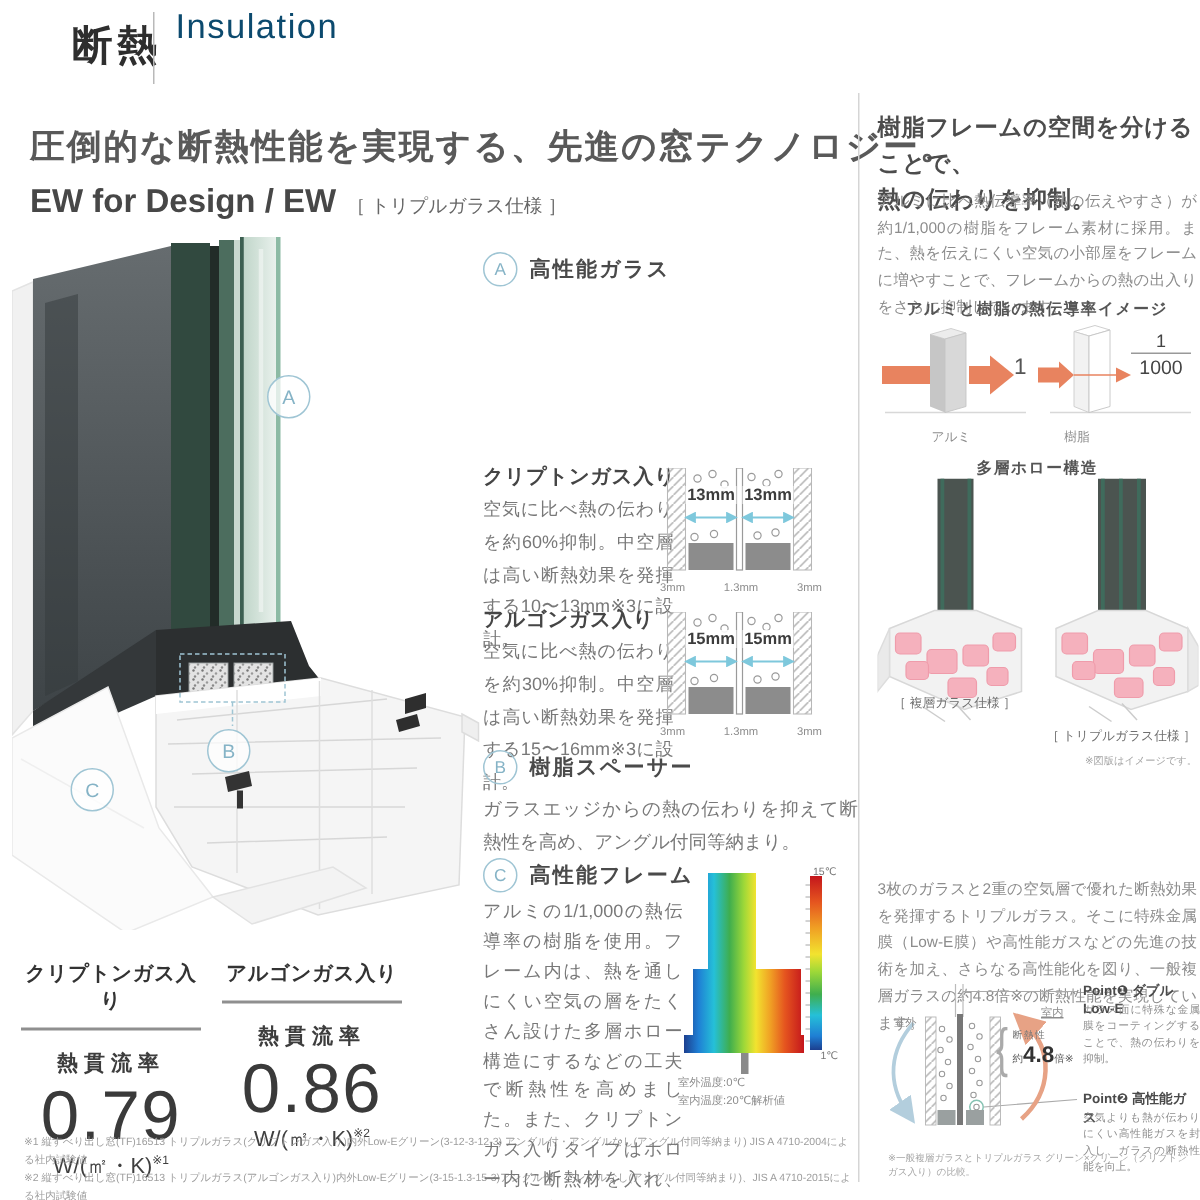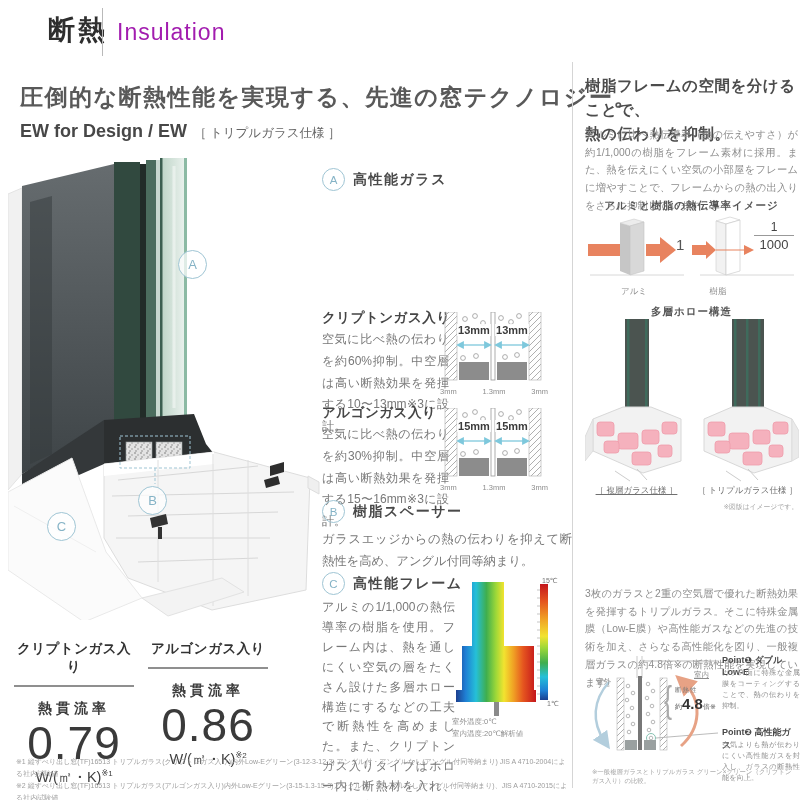--- a/index.html
+++ b/index.html
@@ -3,24 +3,24 @@
 <meta charset="utf-8">
 <style>
   html,body{margin:0;padding:0;background:#fff;}
   .page{position:relative;width:800px;height:800px;background:#fff;overflow:hidden;
         font-family:"Liberation Sans","DejaVu Sans",sans-serif;color:#555;}
   .abs{position:absolute;}
 
   
   #hd-jp{left:48px;top:12px;font-size:27px;font-weight:bold;color:#2e2e2e;letter-spacing:3px;}
   #hd-div{left:102px;top:8px;width:1px;height:48px;background:#b9b9b9;}
-  #hd-en{left:117px;top:19px;font-size:23px;color:#a21caf;letter-spacing:1px;}
+  #hd-en{left:117px;top:4px;font-size:23px;color:#0c4a6e;letter-spacing:1px;}
   #headline{left:20px;top:82px;font-size:23px;font-weight:bold;color:#595959;letter-spacing:1.5px;}
   #prodrow{left:20px;top:121px;}
-  #prod{font-size:18px;font-weight:bold;color:#474747;}
+  #prod{font-size:22px;font-weight:bold;color:#474747;}
   #spec{font-size:12.5px;color:#666;margin-left:7px;}
 
   
   #hero{left:8px;top:158px;width:312px;height:462px;}
   .abc{width:27px;height:27px;border:1px solid #9fc5d4;border-radius:50%;
        background:rgba(255,255,255,.72);color:#85b3c6;font-size:13px;
        display:flex;align-items:center;justify-content:center;}
   #abc-a{left:178px;top:250px;} #abc-b{left:138px;top:486px;} #abc-c{left:47px;top:512px;}
 
   
@@ -75,21 +75,21 @@
   #cond-frac{left:750px;top:220px;width:48px;text-align:center;color:#444;}
   #cond-frac .fn{font-size:12px;display:block;}
   #cond-frac .fl{height:1px;background:#999;margin:1px 4px;}
   #cond-frac .fd{font-size:13px;display:block;}
   .cond-lbl{width:60px;text-align:center;font-size:8.5px;color:#8c8c8c;}
   #cond-lbl1{left:604px;top:286px;} #cond-lbl2{left:688px;top:286px;}
   #hollow-t{left:585px;top:305px;}
   #hol1{left:585px;top:319px;width:103px;height:163px;}
   #hol2{left:696px;top:319px;width:103px;height:163px;}
   .hol-lbl{width:103px;text-align:center;font-size:8.5px;color:#6f6f6f;}
-  #hol1-l{left:585px;top:485px;text-decoration:underline;} #hol2-l{left:696px;top:485px;}
+  #hol1-l{left:585px;top:463px;} #hol2-l{left:696px;top:485px;}
   #hol-note{left:662px;top:502px;width:136px;text-align:right;font-size:6.8px;color:#a5a5a5;}
   #s2-t{left:585px;top:533px;font-size:16px;font-weight:bold;color:#4c4c4c;line-height:1.5;letter-spacing:.5px;}
   #s2-b{left:585px;top:585px;width:213px;font-size:10.3px;line-height:1.72;color:#8c8c8c;text-align:justify;}
   #g48{left:585px;top:648px;width:215px;height:127px;}
   #lbl-out{left:596px;top:677px;font-size:7.5px;color:#8c8c8c;}
   #lbl-in{left:694px;top:670px;font-size:7.5px;color:#8c8c8c;text-decoration:underline;}
   #perf{left:664px;top:686px;display:flex;align-items:center;}
   #perf .brace{font-size:24px;color:#aaa;transform:scaleY(1.5);line-height:1;}
   #perf .pcol{margin-left:3px;text-align:left;}
   #perf .pl1{font-size:6.5px;color:#777;letter-spacing:1px;}

